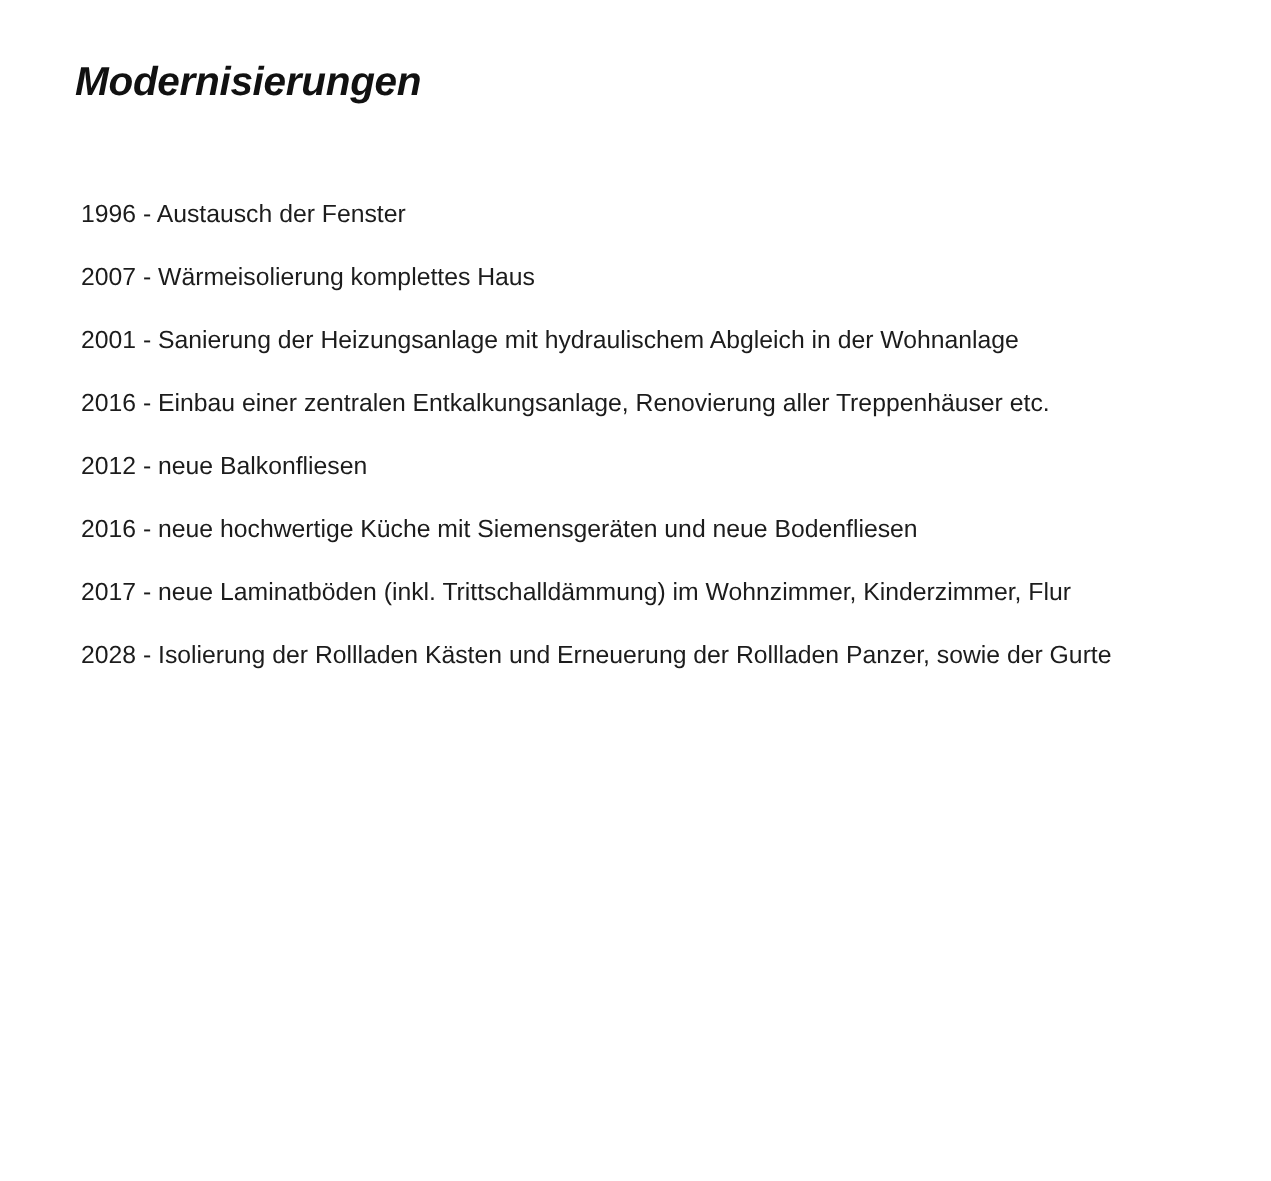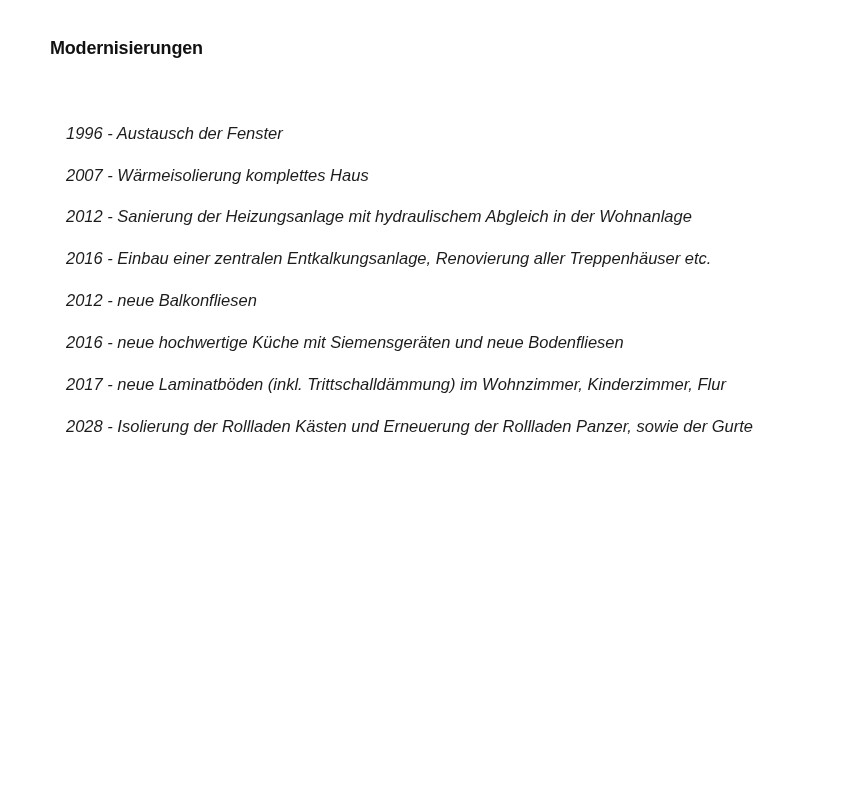--- a/index.html
+++ b/index.html
@@ -15,52 +15,52 @@
     -webkit-font-smoothing: antialiased;
   }
   .page {
     box-sizing: border-box;
     width: 847px;
     height: 787px;
     padding: 38px 50px 0 50px;
     background: #ffffff;
   }
   .doc-title {
-    font-size: 18px;
+    font-size: 27px;
     font-weight: 700;
     letter-spacing: -0.2px;
     color: #111111;
     margin: 0 0 62px 0;
     line-height: 1.2;
+    font-style: italic;
   }
   .entry-list {
     list-style: none;
-    margin: 16px;
+    margin: 4px;
     padding: 0;
-    font-style: italic;
   }
   .entry-item {
     font-size: 16.5px;
     line-height: 1.45;
     color: #1c1c1c;
     margin-bottom: 18px;
     max-width: 760px;
   }
   .entry-item:last-child {
     margin-bottom: 0;
   }
 </style>
 </head>
 <body>
 
 <div class="page">
   <h1 class="doc-title">Modernisierungen</h1>
   <ul class="entry-list">
     <li class="entry-item">1996 - Austausch der Fenster</li>
     <li class="entry-item">2007 - Wärmeisolierung komplettes Haus</li>
-    <li class="entry-item">2012 - Sanierung der Heizungsanlage mit hydraulischem Abgleich in der Wohnanlage</li>
+    <li class="entry-item">2001 - Sanierung der Heizungsanlage mit hydraulischem Abgleich in der Wohnanlage</li>
     <li class="entry-item">2016 - Einbau einer zentralen Entkalkungsanlage, Renovierung aller Treppenhäuser etc.</li>
     <li class="entry-item">2012 - neue Balkonfliesen</li>
     <li class="entry-item">2016 - neue hochwertige Küche mit Siemensgeräten und neue Bodenfliesen</li>
     <li class="entry-item">2017 - neue Laminatböden (inkl. Trittschalldämmung) im Wohnzimmer, Kinderzimmer, Flur</li>
     <li class="entry-item">2028 - Isolierung der Rollladen Kästen und Erneuerung der Rollladen Panzer, sowie der Gurte</li>
   </ul>
 </div>
 
 </body></html>

